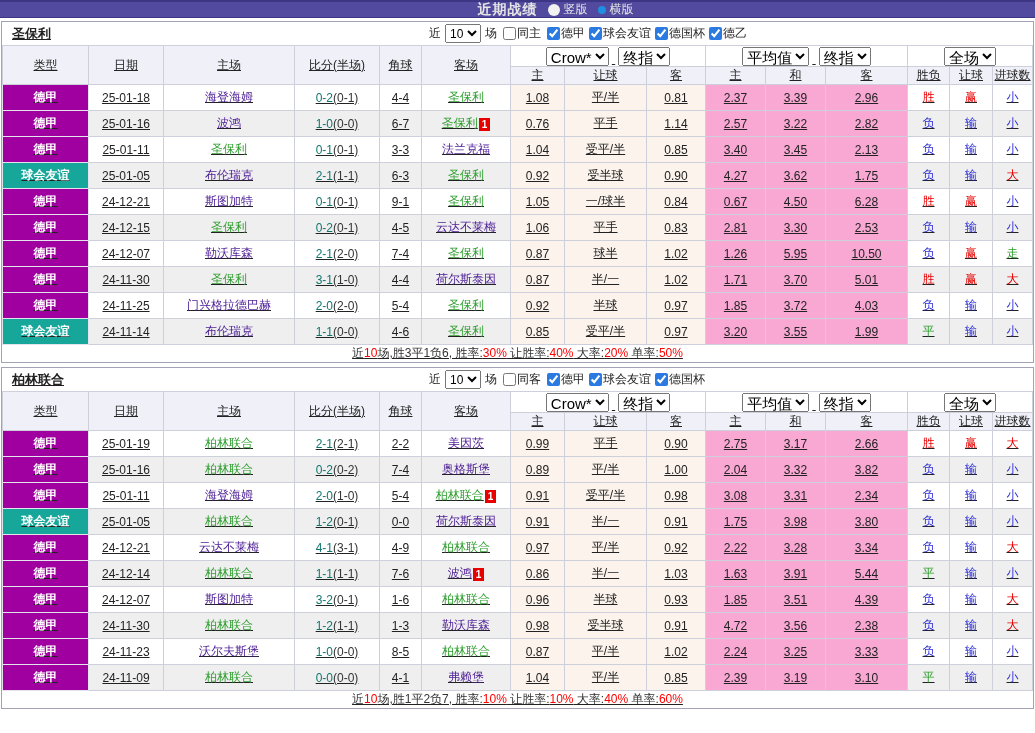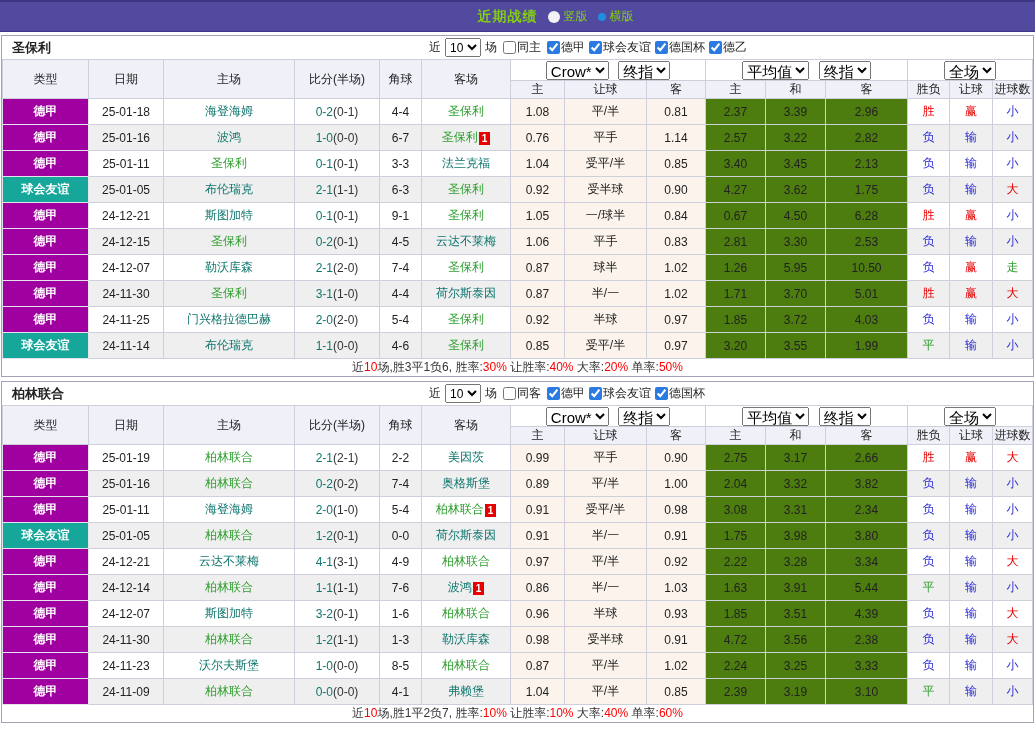--- a/index.html
+++ b/index.html
@@ -1,29 +1,29 @@
 <!DOCTYPE html>
 <html><head>
 <meta charset="utf-8">
 <style>
   * { box-sizing: border-box; }
   html,body { margin:0; padding:0; background:#fff; }
   body { width:1035px; font-family:"Liberation Sans","DejaVu Sans",sans-serif; font-size:12px; color:#222; }
 
   
-  .title-bar { height:32px; background:#514A9E; border-top:2px solid #3D3685; border-bottom:1px solid #3D3685;
-    display:flex; align-items:center; justify-content:center; color:#84cc16; }
+  .title-bar { height:18px; background:#514A9E; border-top:2px solid #3D3685; border-bottom:1px solid #3D3685;
+    display:flex; align-items:center; justify-content:center; color:#e5e5e5; }
   .title-cluster { display:flex; align-items:center; gap:10px; transform:translateX(38px); }
   .title-text { font-size:14px; font-weight:bold; letter-spacing:1px; }
   .view-opt { display:flex; align-items:center; gap:4px; cursor:pointer; font-size:12px; }
   .radio { width:12px; height:12px; border-radius:50%; background:#f2f2f2; display:inline-block; }
   .radio.sel { width:5px; height:5px; background:#fff; border:4px solid #1E8FE0; }
 
   
-  .section { border:1px solid #A2A2B5; margin:0 1px 4px 1px; background:#fff; }
+  .section { border:1px solid #A2A2B5; margin:0 1px 4px 1px; background:#fff;text-decoration:underline; }
   .gap { height:3px; }
 
   
   .filter-bar { height:23px; position:relative; display:flex; align-items:center; padding:0 10px; }
   .team-title { font-size:13px; font-weight:bold; color:#222; }
   .filter-controls { position:absolute; left:427px; top:0; height:23px; display:flex; align-items:center; gap:2px; white-space:nowrap; }
   .filter-controls select { font-size:12px; height:19px; margin:0 2px; }
   .filter-controls label { display:flex; align-items:center; margin-left:4px; }
   input[type=checkbox] { width:13px; height:13px; margin:0 1px 0 0; accent-color:#2A7AE2; }
 
@@ -32,22 +32,22 @@
   th, td { border:1px solid #CDD0DA; text-align:center; padding:0; overflow:hidden; white-space:nowrap; }
   thead th { background:#F0F1F8; font-weight:normal; font-size:12px; color:#222; }
   thead tr.hdr-selects th { height:21px; }
   thead tr.hdr-selects th.grp { background:#fff; }
   thead tr.hdr-sub th { height:17px; }
   thead select { font-size:15px; height:19px; margin:0 3px; }
   tbody td { height:26px; font-size:12px; }
   tbody tr:nth-child(even) .stripe { background:#EFEFEF; }
   .td-league { color:#fff; font-weight:bold; border-color:#E4E4EC; }
   .td-odds { background:#FBF3EC; }
-  .td-avg  { background:#4d7c0f; }
-  .team-name { color:#0f766e; cursor:pointer; }
+  .td-avg  { background:#f9a8d4; }
+  .team-name { color:#4c1d95; cursor:pointer; }
   .team-name.green { color:#2E9E2E; }
   .rank-badge { display:inline-block; background:#E60000; color:#fff; font-size:10px; line-height:13px;
     padding:0 3px; margin-left:1px; vertical-align:-1px; font-weight:bold; }
   .ft { color:#0f766e; }
   .ht { color:#333; }
   .c-r { color:#E60000; }
   .c-b { color:#2B2BD5; }
   .c-g { color:#2E9E2E; }
   tfoot td { height:15px; font-size:12px; color:#333; border:none; border-top:1px solid #CDD0DA; }
   tfoot .red { color:#FF0000; }

